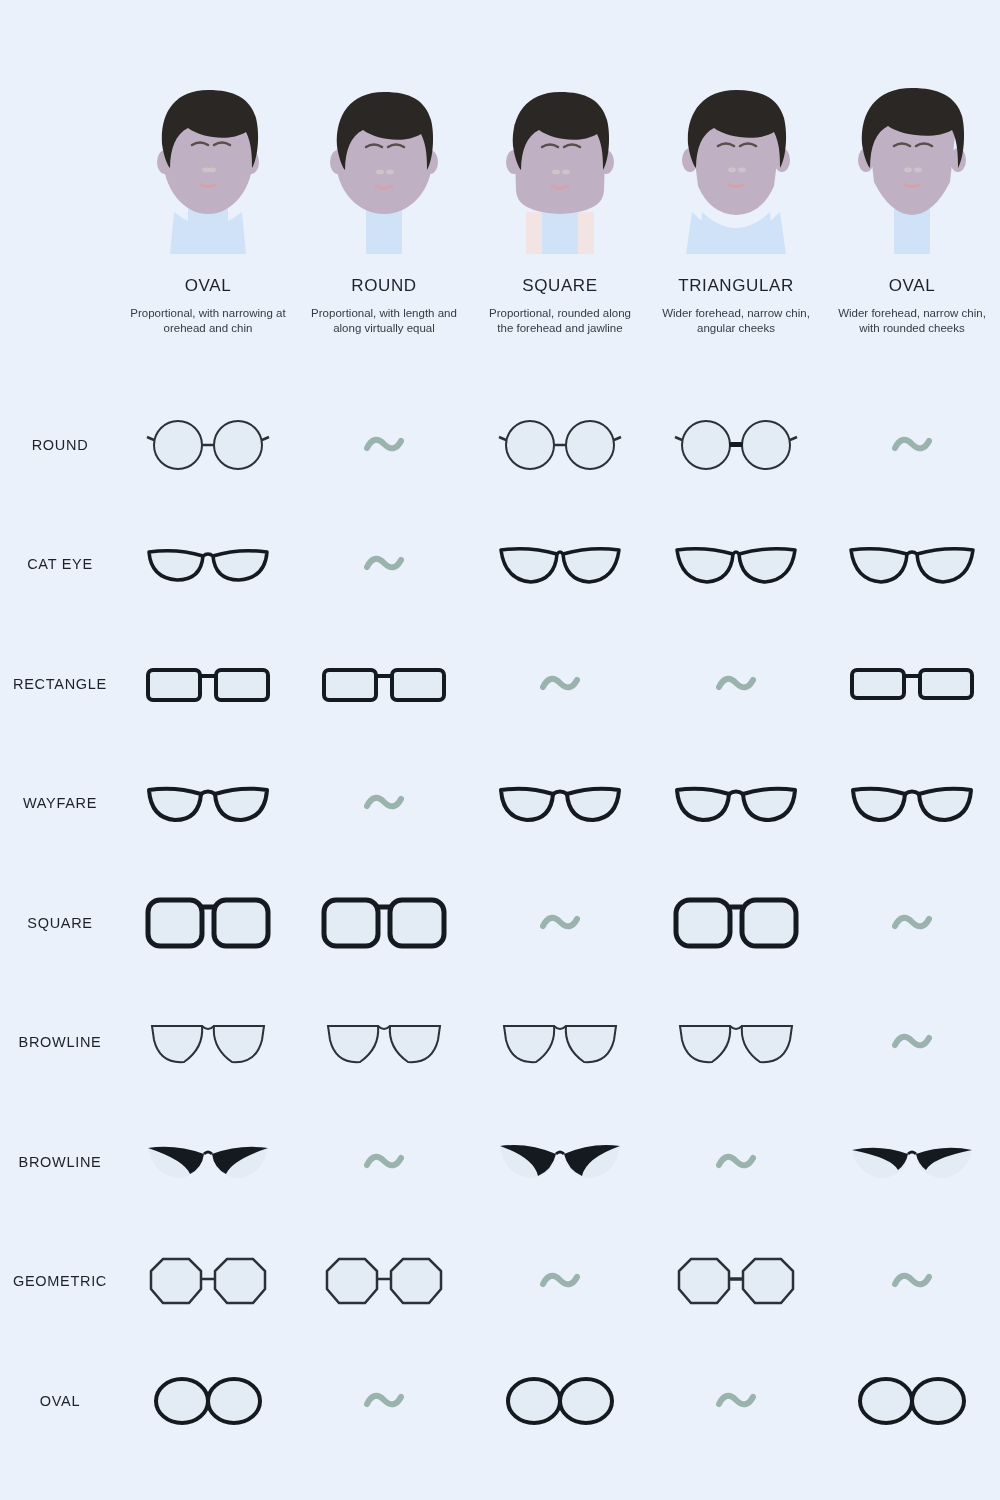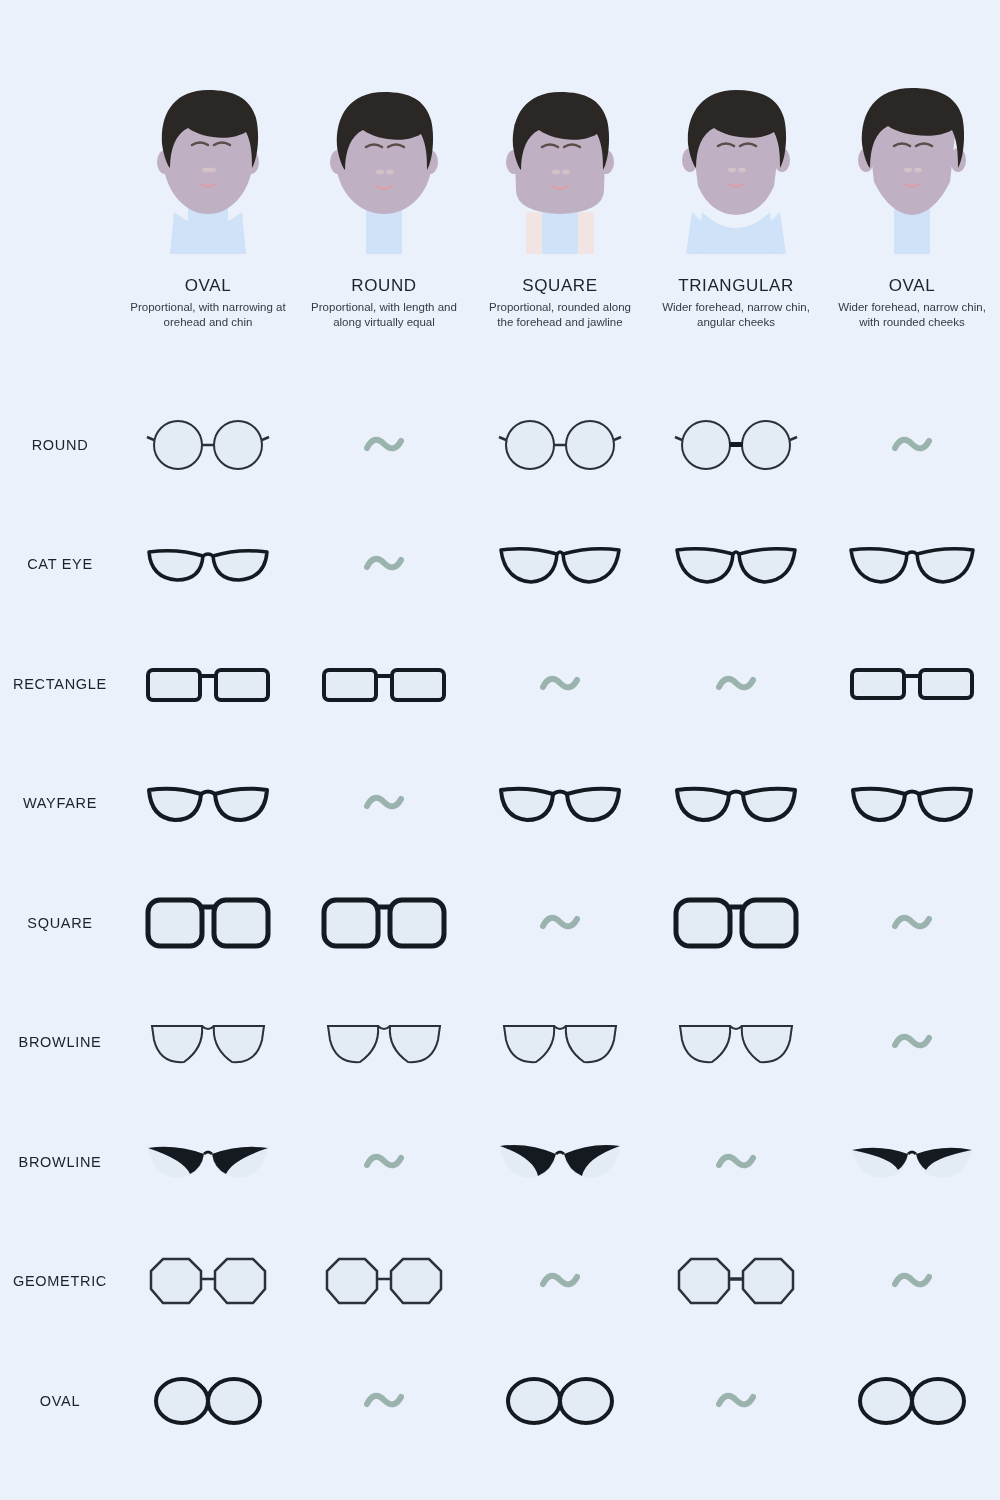--- a/index.html
+++ b/index.html
@@ -40,21 +40,21 @@
     position: relative;
   }
   .face-title {
     margin-top: 22px;
     font-size: 17px;
     letter-spacing: 0.6px;
     color: #1c2227;
     text-align: center;
   }
   .face-desc {
-    margin-top: 4px;
+    margin-top: 10px;
     font-size: 11.5px;
     line-height: 15px;
     text-align: center;
     color: #333b42;
     width: 160px;
   }
 
   
   .grid {
     position: absolute;

